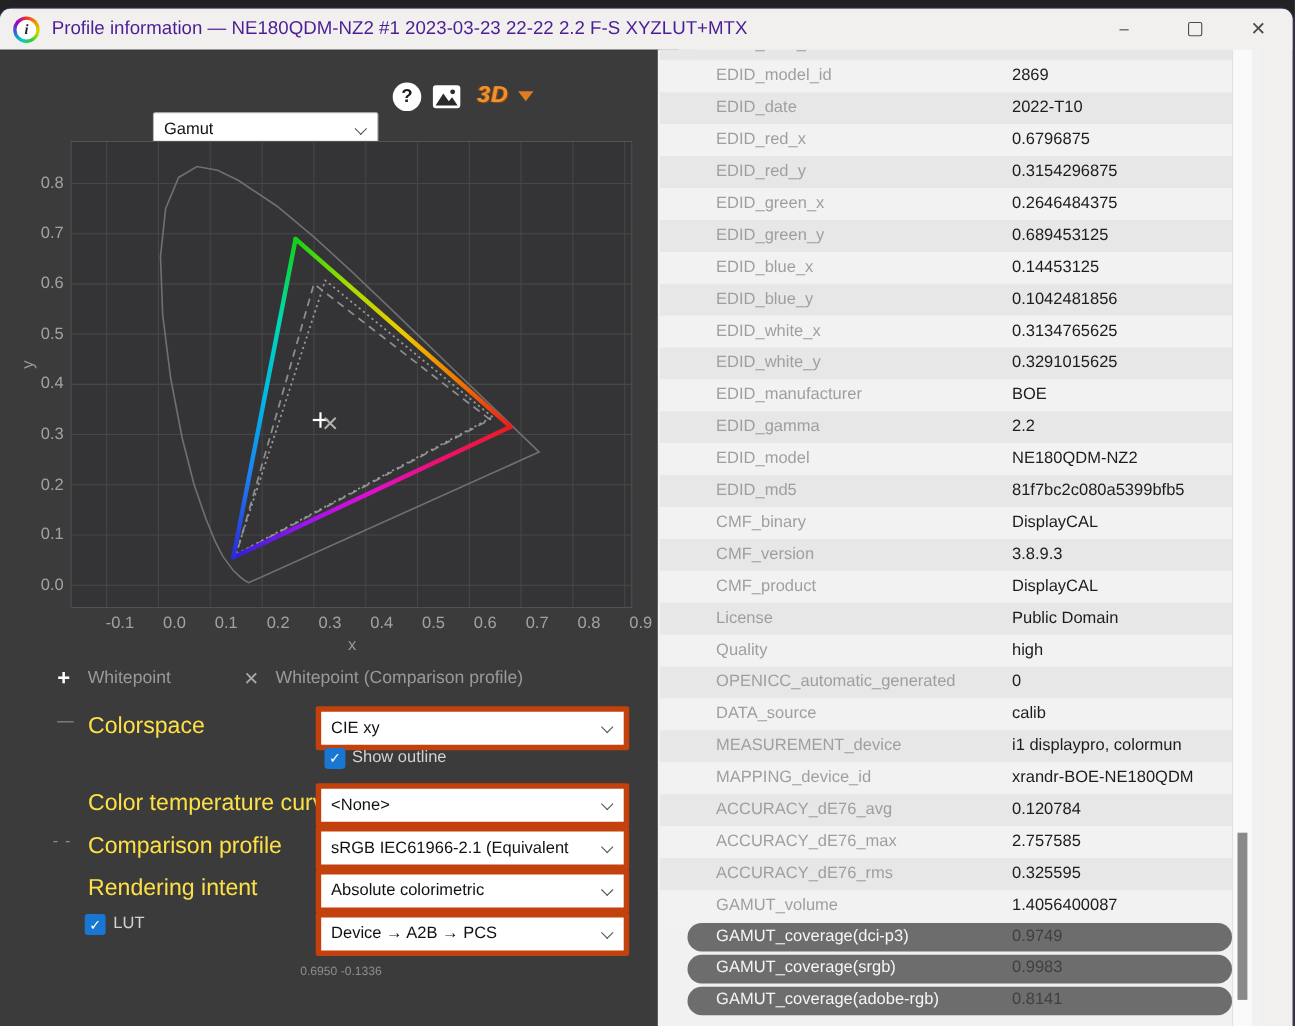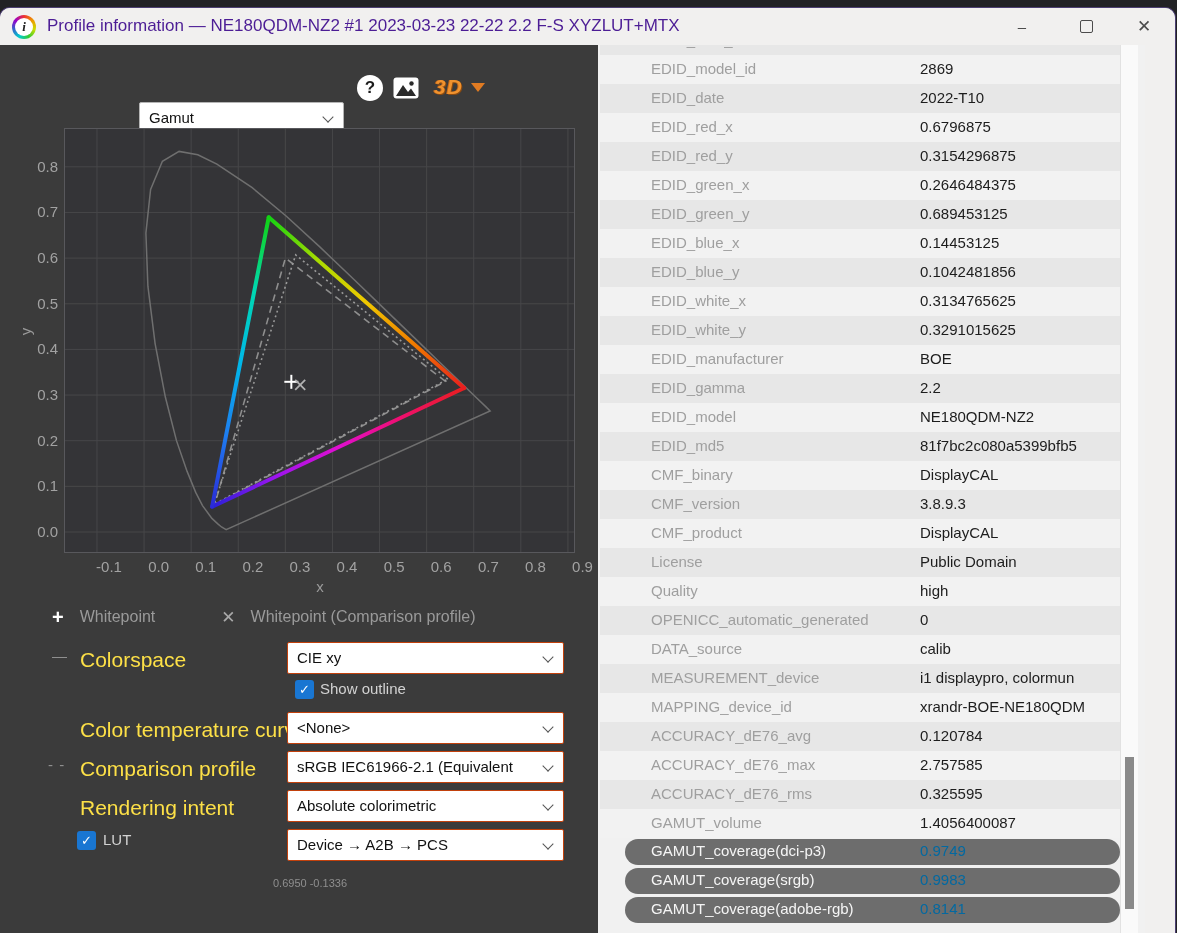--- a/index.html
+++ b/index.html
@@ -44,36 +44,36 @@
   #xlab{position:absolute;left:295px;top:533px;width:50px;text-align:center;color:#9a9a9a;font-size:15px;}
   
   #legend{position:absolute;left:52px;top:560px;height:24px;display:flex;align-items:center;font-size:16px;color:#9a9a9a;}
   #legend .plus{color:#fff;font-size:20px;font-weight:bold;}
   #legend .lbl1{margin-left:16px;}
   #legend .cross{margin-left:66px;font-size:17px;color:#a8a8a8;}
   #legend .lbl2{margin-left:15px;}
   .ctl-row{position:absolute;left:0;width:600px;height:30px;}
   .ctl-glyph{position:absolute;left:52px;top:5px;color:#8f8f8f;font-size:15px;letter-spacing:1px;}
   .ctl-label{position:absolute;left:80px;top:6px;color:#fde047;font-size:21px;white-space:nowrap;}
-  .ctl-dd{position:absolute;left:287px;top:0;width:275px;height:30px;background:#fff;border:1px solid #c2410c;border-radius:2px;}
+  .ctl-dd{position:absolute;left:287px;top:0;width:275px;height:30px;background:#fff;border:5px solid #c2410c;border-radius:2px;}
   .checkbox{position:absolute;width:19px;height:19px;background:#1976d2;border-radius:3px;color:#fff;
     font-size:13px;text-align:center;line-height:19px;}
   .chk-label{position:absolute;color:#d2d2d2;font-size:15px;top:2px;}
   #status-line{position:absolute;left:0;top:832px;width:620px;text-align:center;color:#8f8f8f;font-size:11px;}
   
   #table{position:absolute;left:0;top:-19px;width:547px;}
   .trow{position:relative;margin-left:2px;width:521px;height:29px;font-size:15px;}
   .trow.odd{background:#e7e7e7;}
   .trow.even{background:#f2f2f2;}
   .trow .k{position:absolute;left:51px;top:5px;color:#9f9f9f;white-space:nowrap;}
   .trow .v{position:absolute;left:320px;top:5px;color:#1d1d1d;white-space:nowrap;max-width:200px;overflow:hidden;}
   .trow.sel{background:transparent;}
   .trow.sel .pill{position:absolute;left:25px;top:1px;width:495px;height:26px;background:#6d6d6d;border-radius:13px;}
   .trow.sel .k{left:51px;top:4px;color:#f5f5f5;}
-  .trow.sel .v{left:320px;top:4px;color:#0369a1;}
+  .trow.sel .v{left:320px;top:4px;color:#404040;}
   
   #scrollbar{position:absolute;left:522px;top:0;width:17px;height:888px;background:#fafafa;border-left:1px solid #e2e2e2;}
   #scroll-thumb{position:absolute;left:4px;top:712px;width:9px;height:152px;background:#8a8a8a;}
 </style>
 </head>
 <body>
 
 <div id="window">
 
   <div id="titlebar">

